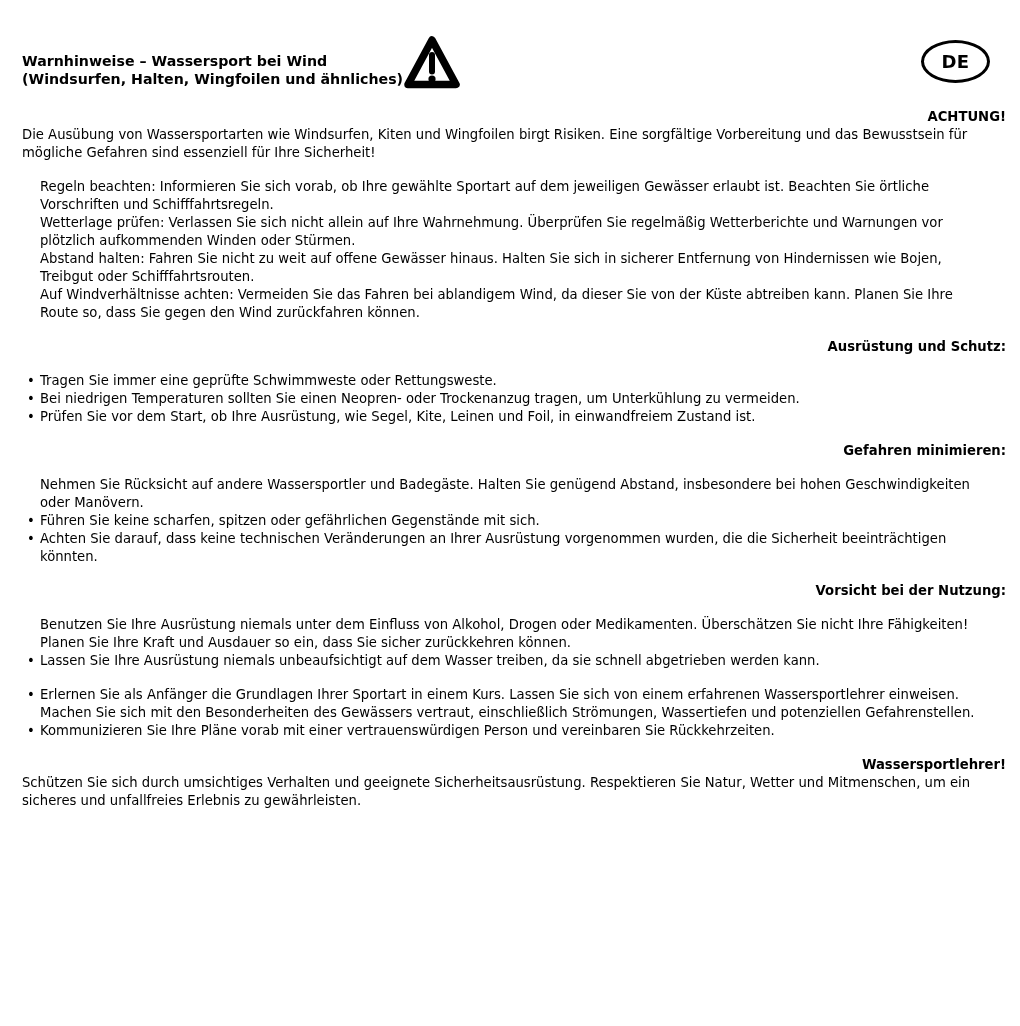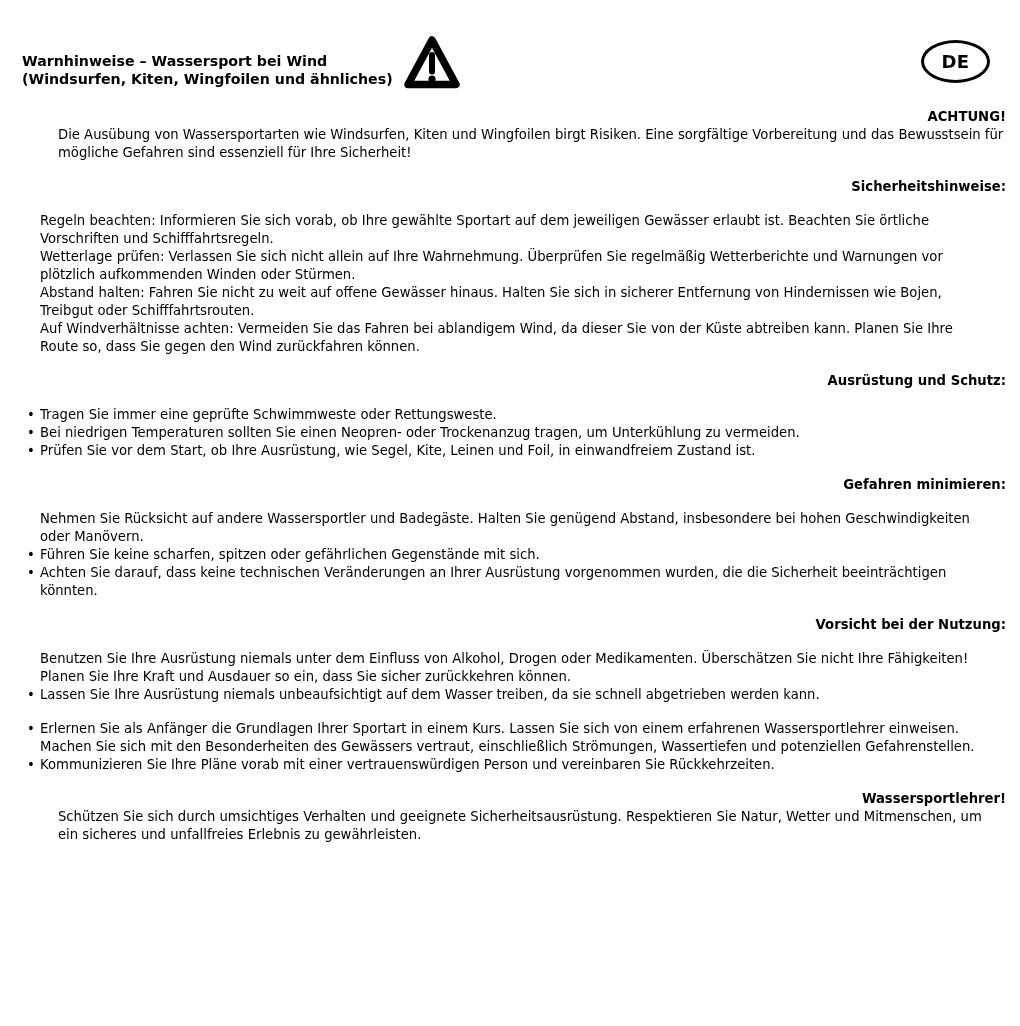--- a/index.html
+++ b/index.html
@@ -26,34 +26,34 @@
   }
 
   
   .section { margin: 0 0 16px 0; }
   .section h2 {
     font-size: 13.2px; font-weight: bold;
     margin: 0 0 16px 0; line-height: 18px; text-align: right;
   }
   .section.tight h2 { margin-bottom: 0; }
   .items { max-width: 968px; }
-  .items.flush { max-width: 952px; margin-left: 36px; }
+  .items.flush { max-width: 952px; }
   .item { position: relative; padding-left: 18px; }
   .items.flush .item { padding-left: 0; }
   .item .marker { position: absolute; left: 5px; top: 0; }
 </style>
 </head>
 <body>
 
 <div class="doc">
 
   <header>
     <div class="title">
       <div>Warnhinweise – Wassersport bei Wind</div>
-      <div>(Windsurfen, Kiten, Wingfoilen und ähnliches)</div>
+      <div>(Windsurfen, Halten, Wingfoilen und ähnliches)</div>
     </div>
 
     <div class="warn-triangle">
       <svg width="58" height="56" viewBox="0 0 58 56" aria-hidden="true">
         <path d="M29 5 L53 49.5 L5 49.5 Z" fill="none" stroke="#000" stroke-width="7.5" stroke-linejoin="round"></path>
         <line x1="29" y1="20" x2="29" y2="36.5" stroke="#000" stroke-width="6" stroke-linecap="round"></line>
         <circle cx="29" cy="44" r="3.6" fill="#000"></circle>
       </svg>
     </div>
 
@@ -67,21 +67,20 @@
     <h2>ACHTUNG!</h2>
     <div class="items flush">
   <div class="item nobullet">
     
     <span class="txt">Die Ausübung von Wassersportarten wie Windsurfen, Kiten und Wingfoilen birgt Risiken. Eine sorgfältige Vorbereitung und das Bewusstsein für mögliche Gefahren sind essenziell für Ihre Sicherheit!</span>
   </div>
 </div>
   </section>
 
   <section class="section">
-    <h2>Sicherheitshinweise:</h2>
     <div class="items">
   <div class="item nobullet">
     
     <span class="txt">Regeln beachten: Informieren Sie sich vorab, ob Ihre gewählte Sportart auf dem jeweiligen Gewässer erlaubt ist. Beachten Sie örtliche Vorschriften und Schifffahrtsregeln.</span>
   </div>
 
   <div class="item nobullet">
     
     <span class="txt">Wetterlage prüfen: Verlassen Sie sich nicht allein auf Ihre Wahrnehmung. Überprüfen Sie regelmäßig Wetterberichte und Warnungen vor plötzlich aufkommenden Winden oder Stürmen.</span>
   </div>

